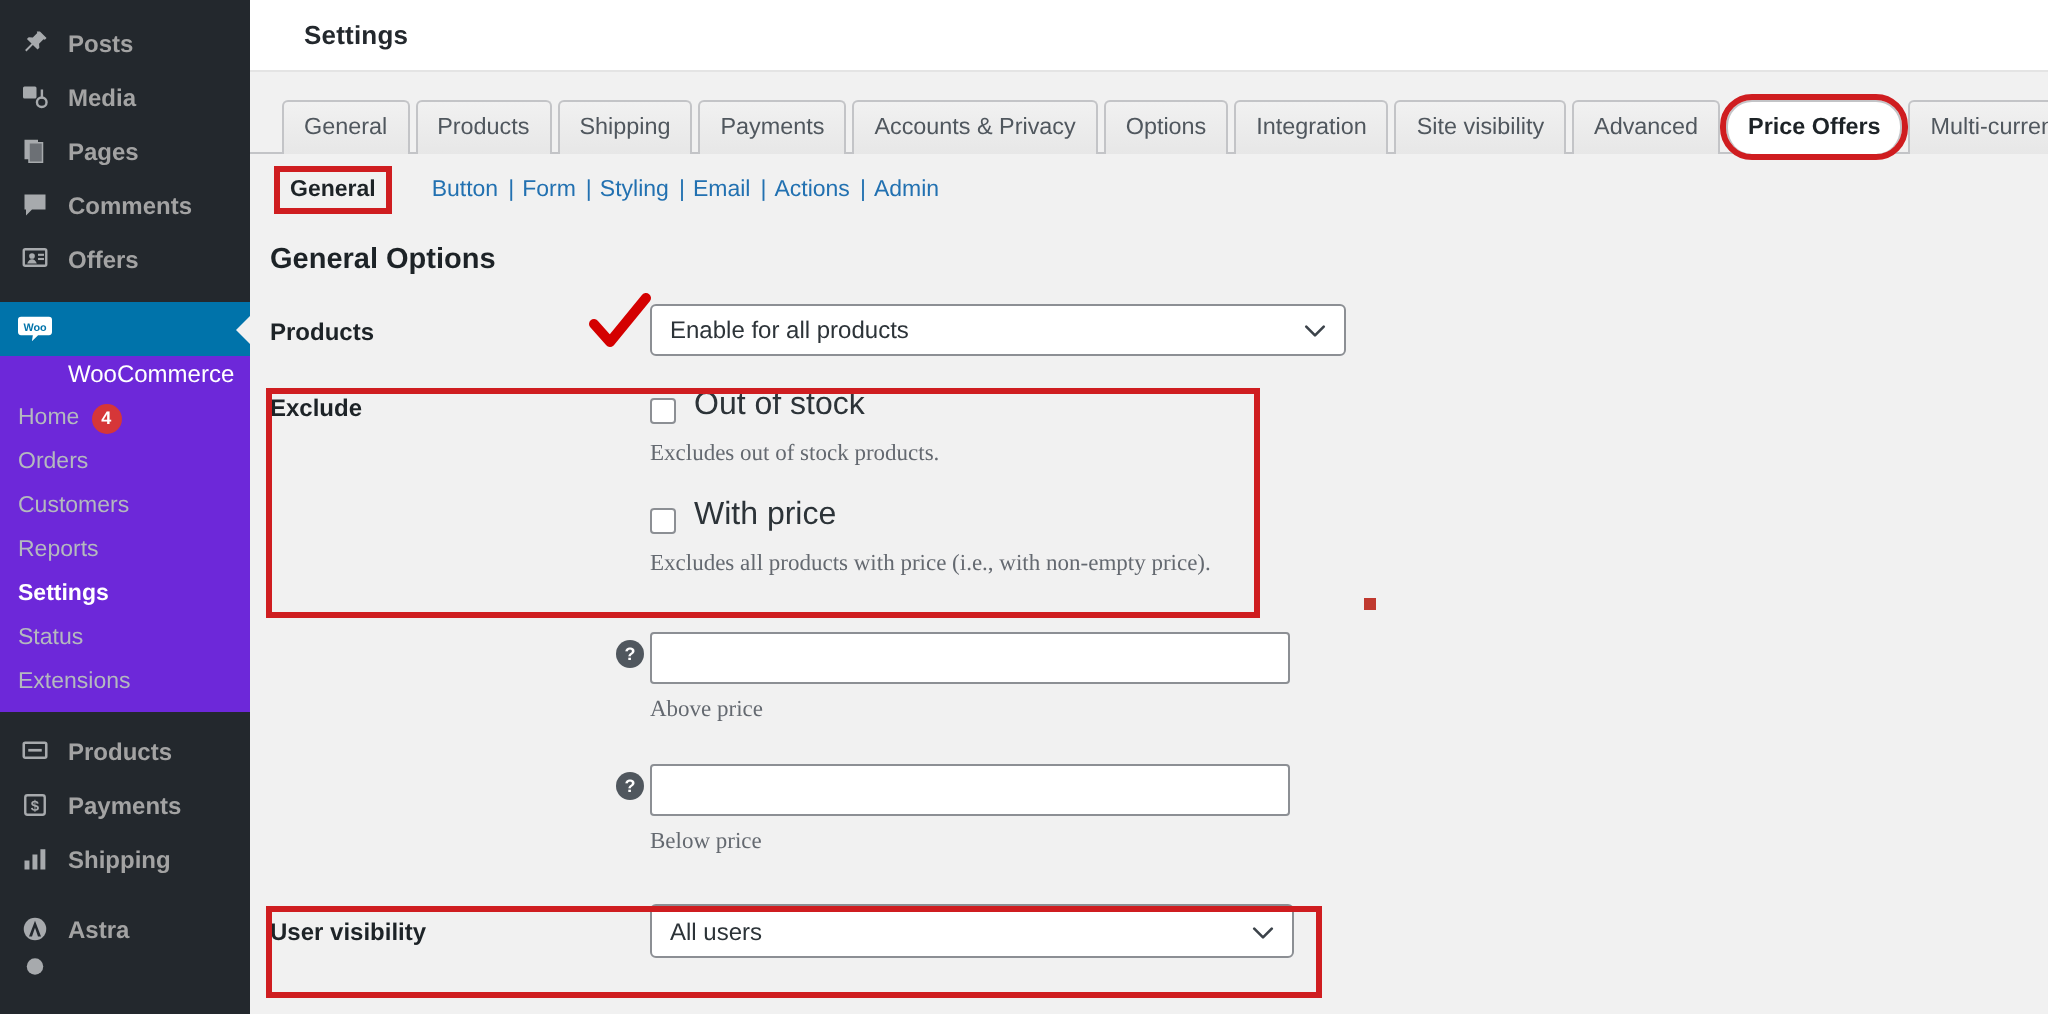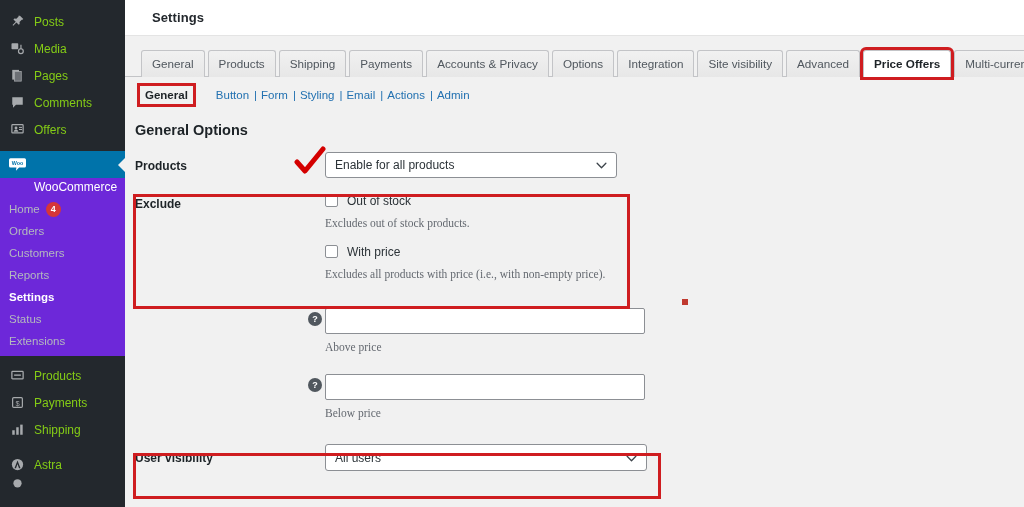--- a/index.html
+++ b/index.html
@@ -19,22 +19,23 @@
     width: 125px; height: 507px;
     background: #23282d;
     color: #d6d6d6;
     overflow: hidden;
   }
   .menu-item {
     display: flex; align-items: center;
     height: 27px;
     padding-left: 9px;
     font-size: 12px;
-    color: #84cc16;
-    position: relative;
+    color: #a3a3a3;
+    position: relative;
+    font-weight: bold;
   }
   .menu-item .mlabel { margin-left: 8px; white-space: nowrap; }
   .menu-item.current {
     background: #0073aa;
     color: #ffffff;
     font-weight: 400;
   }
   .menu-item.current .mlabel { color: #fff; margin-top: 44px; }
   .menu-item.current .arrow {
     position: absolute; right: 0px; top: 50%;
@@ -121,20 +122,21 @@
   .tab.active {
     background: #ffffff;
     color: #1d2327;
     font-weight: bold;
     border-color: #c3c4c7;
   }
   .tab.boxed {
     outline: 3px solid #cf1d20;
     outline-offset: 0px;
     z-index: 4;
+    border-radius: 13px;
   }
 
   
   #subtabs {
     display: flex; align-items: center;
     padding-left: 16px;
     margin-top: 8px;
     font-size: 11.5px;
     height: 20px;
     position: relative;
@@ -175,21 +177,21 @@
     flex: 0 0 190px;
     font-size: 12px;
     color: #1d2327;
     font-weight: bold;
     padding-top: 7px;
   }
   .row .ctl { flex: 1; position: relative; }
 
   .select {
     position: relative;
-    width: 292px;
+    width: 348px;
     height: 26px;
     background: #fff;
     border: 1px solid #8c8f94;
     border-radius: 3px;
     font-size: 12px;
     color: #2c3338;
     display: flex; align-items: center;
     padding: 0 26px 0 9px;
   }
   .select .chev {
@@ -214,22 +216,22 @@
     font-weight: bold;
     display: inline-block;
   }
   .desc {
     font-size: 11.5px;
     color: #646970;
     margin-top: 5px;
     font-family: Liberation Serif, serif;
   }
   .cb-line {
-    display: flex; align-items: flex-start;
-    font-size: 12px;
+    display: flex; align-items: flex-end;
+    font-size: 16px;
     color: #2c3338;
   }
   .cbox {
     width: 13px; height: 13px;
     border: 1px solid #8c8f94;
     background: #fff;
     border-radius: 2px;
     margin-right: 9px;
     flex: 0 0 13px;
   }

